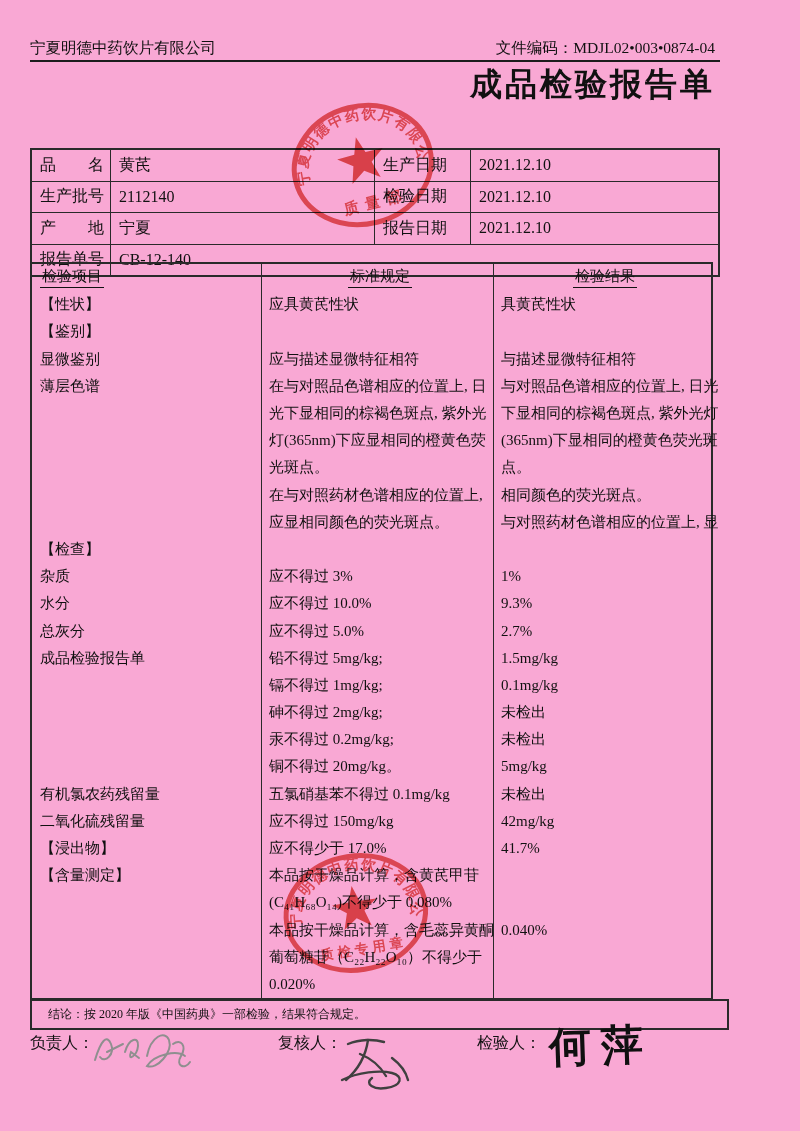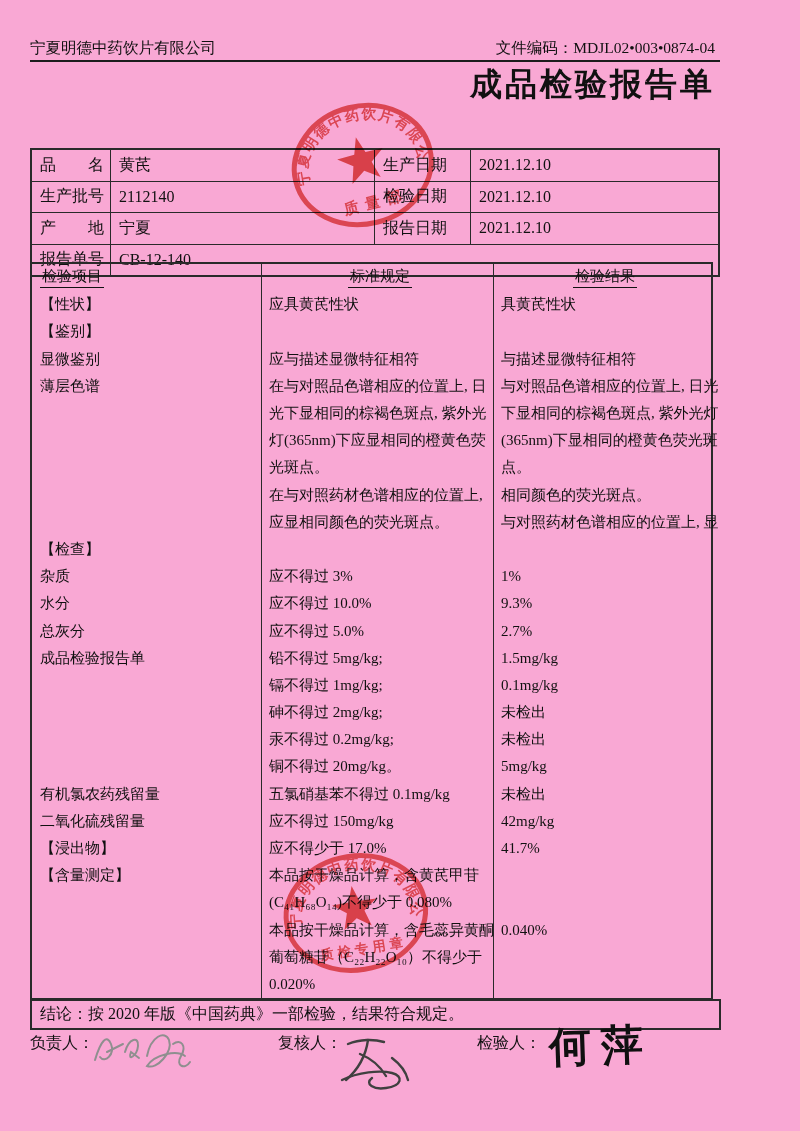--- a/index.html
+++ b/index.html
@@ -23,21 +23,21 @@
   .vl1{left:229px;} .vl2{left:461px;}
   .mt-col{position:absolute;top:0;font-size:15px;}
   .mt-col.c1{left:8px;width:218px;}
   .mt-col.c2{left:237px;width:222px;}
   .mt-col.c3{left:469px;width:208px;}
   .line{height:27.2px;display:flex;align-items:center;white-space:pre;overflow:visible;}
   .line.hd{justify-content:flex-start;}
   .c2 .line.hd,.c3 .line.hd{justify-content:center;}
   .hd-u{border-bottom:1.4px solid #111;padding:0 2px 1px 2px;}
   
-  .conclusion{position:absolute;left:30px;top:999px;width:679px;height:27px;border:2px solid #2a2a2a;display:flex;align-items:center;padding-left:8px;font-size:16px;white-space:pre;}
+  .conclusion{position:absolute;left:30px;top:999px;width:679px;height:27px;border:2px solid #2a2a2a;display:flex;align-items:center;padding-left:16px;font-size:12px;white-space:pre;}
   
   .sig-label{position:absolute;top:1033px;font-size:16px;white-space:nowrap;}
   .sl1{left:30px;} .sl2{left:278px;} .sl3{left:477px;}
   .sig-svg{position:absolute;}
   .sig-name{position:absolute;left:549px;top:1018px;font-size:42px;font-weight:bold;letter-spacing:10px;transform:rotate(-2deg);color:#101010;}
   
   .stamp{position:absolute;mix-blend-mode:multiply;opacity:0.85;pointer-events:none;}
   .stamp-top{left:287px;top:99px;transform:rotate(-14deg);}
   .stamp-bot{left:280px;top:850px;transform:rotate(-9deg);}
   .seal-text{font-family:"Liberation Serif","DejaVu Serif",serif;font-weight:bold;}

